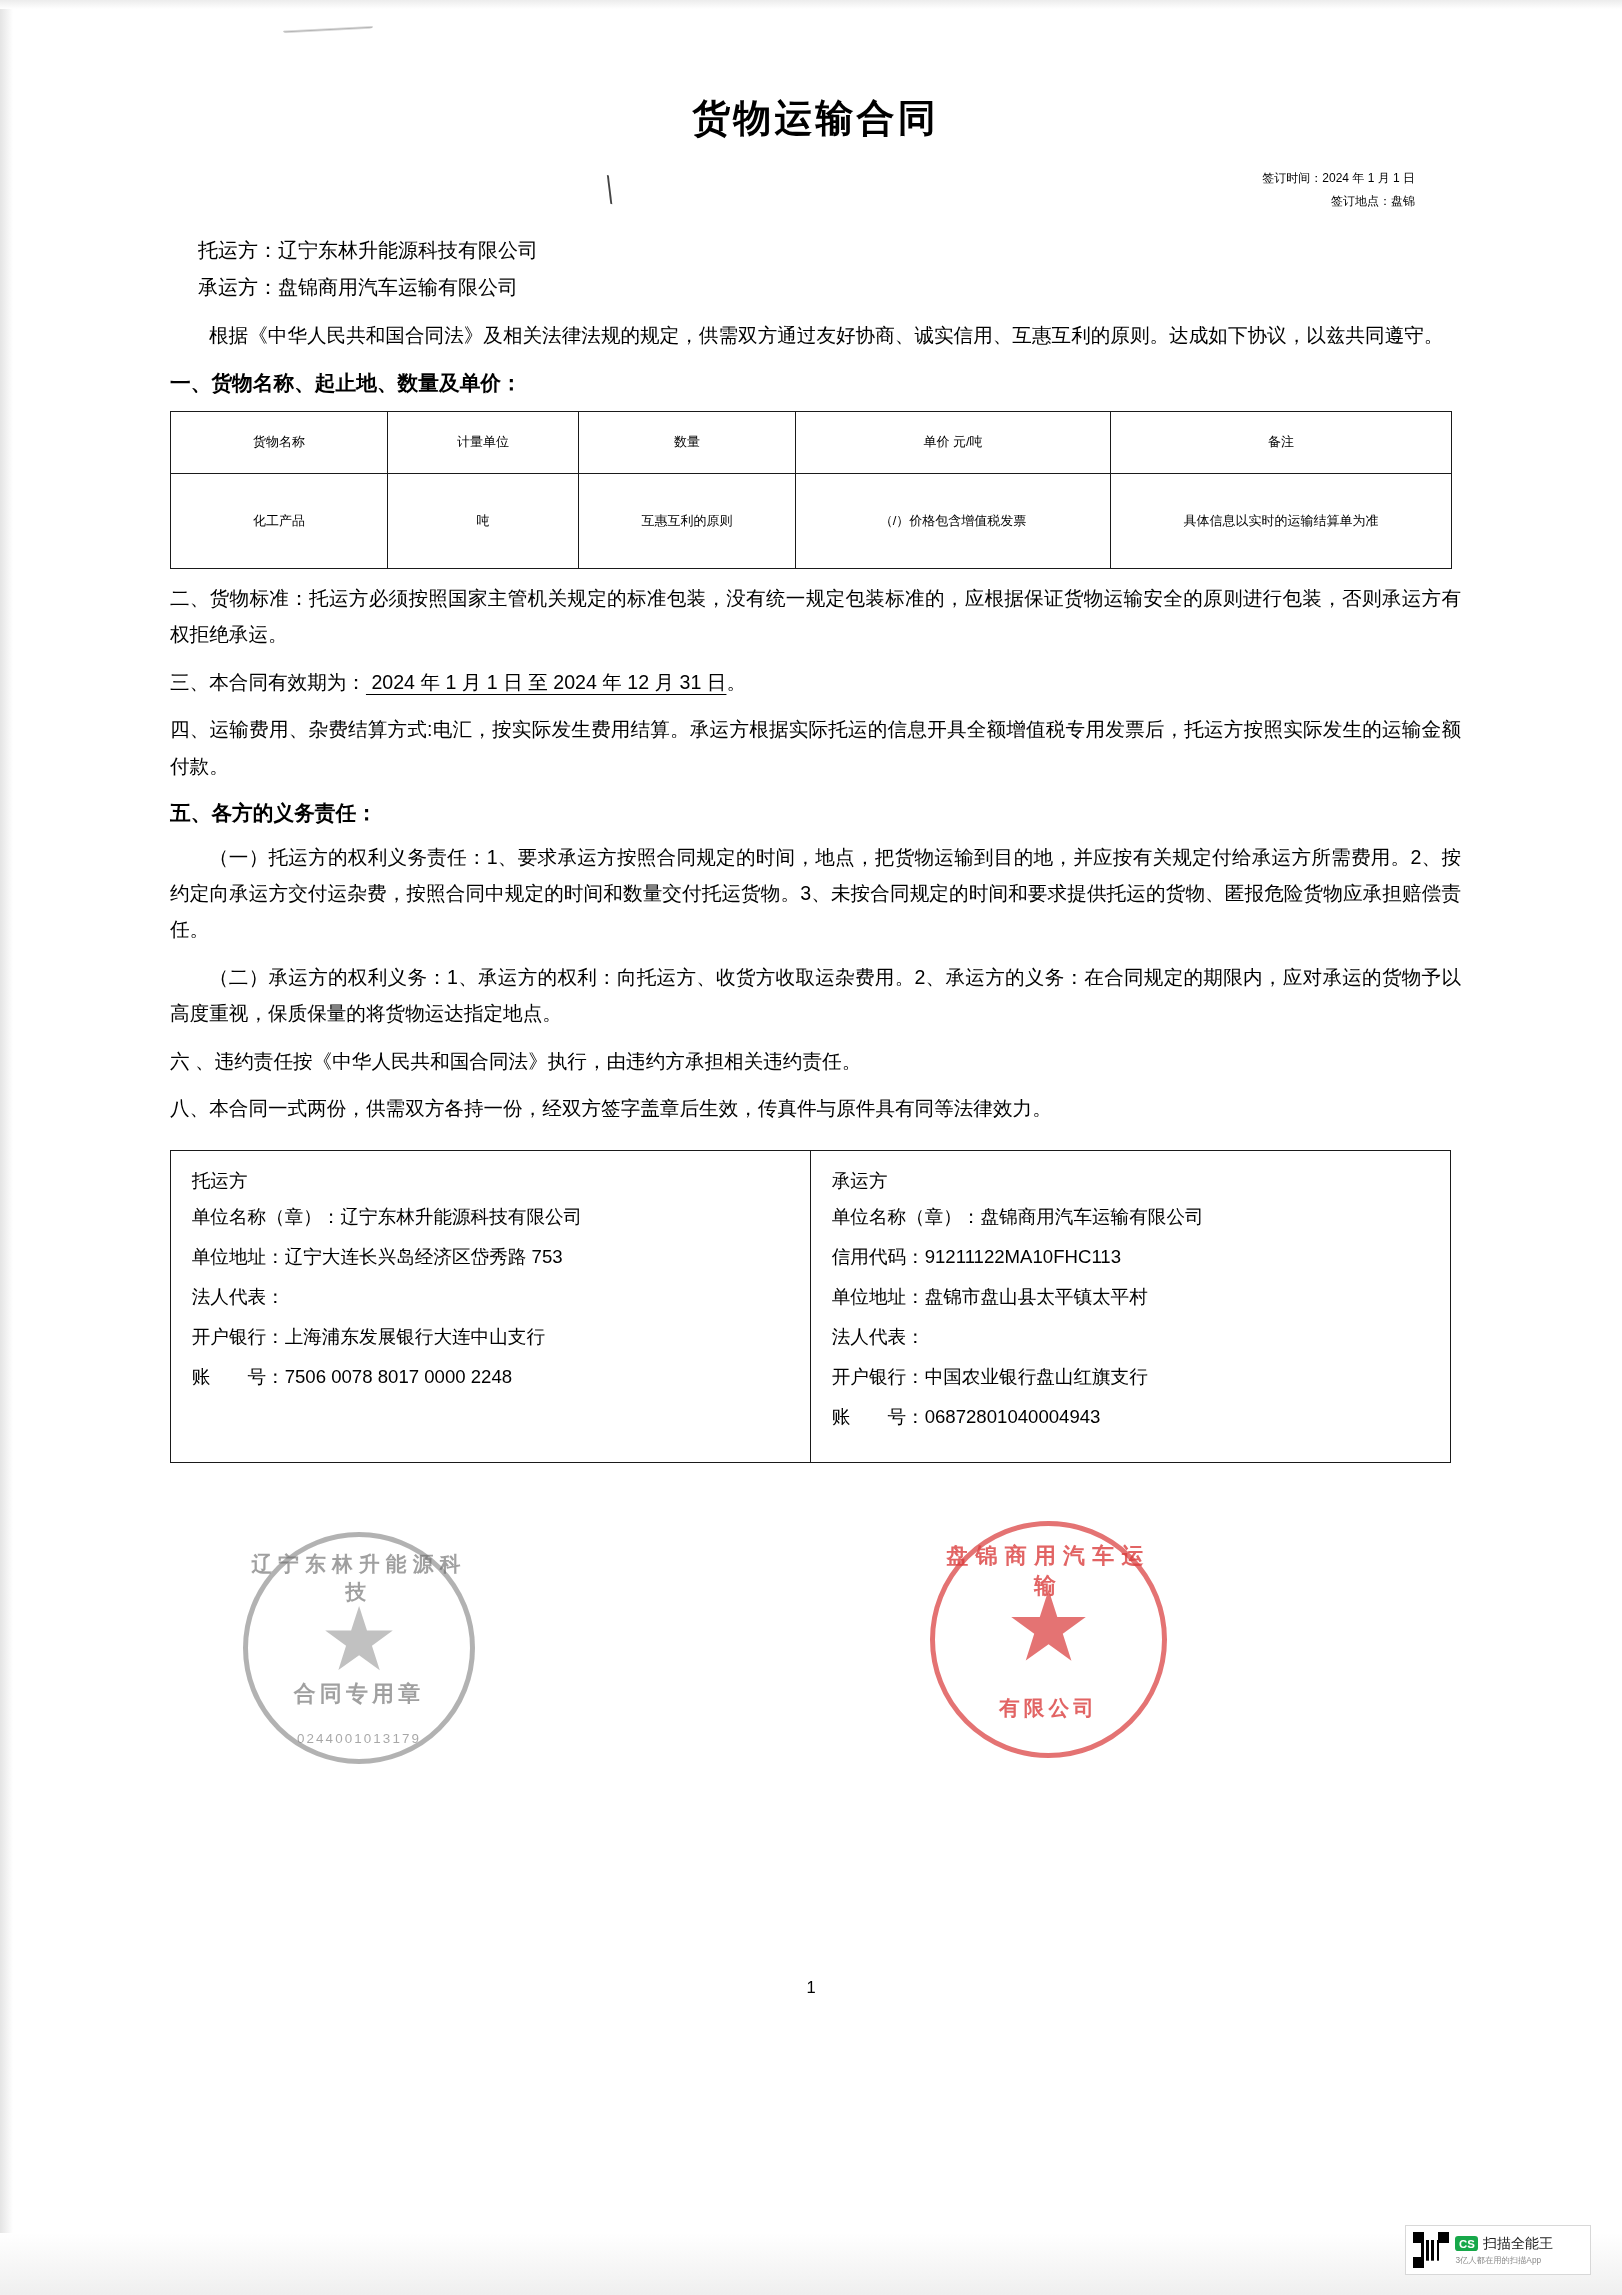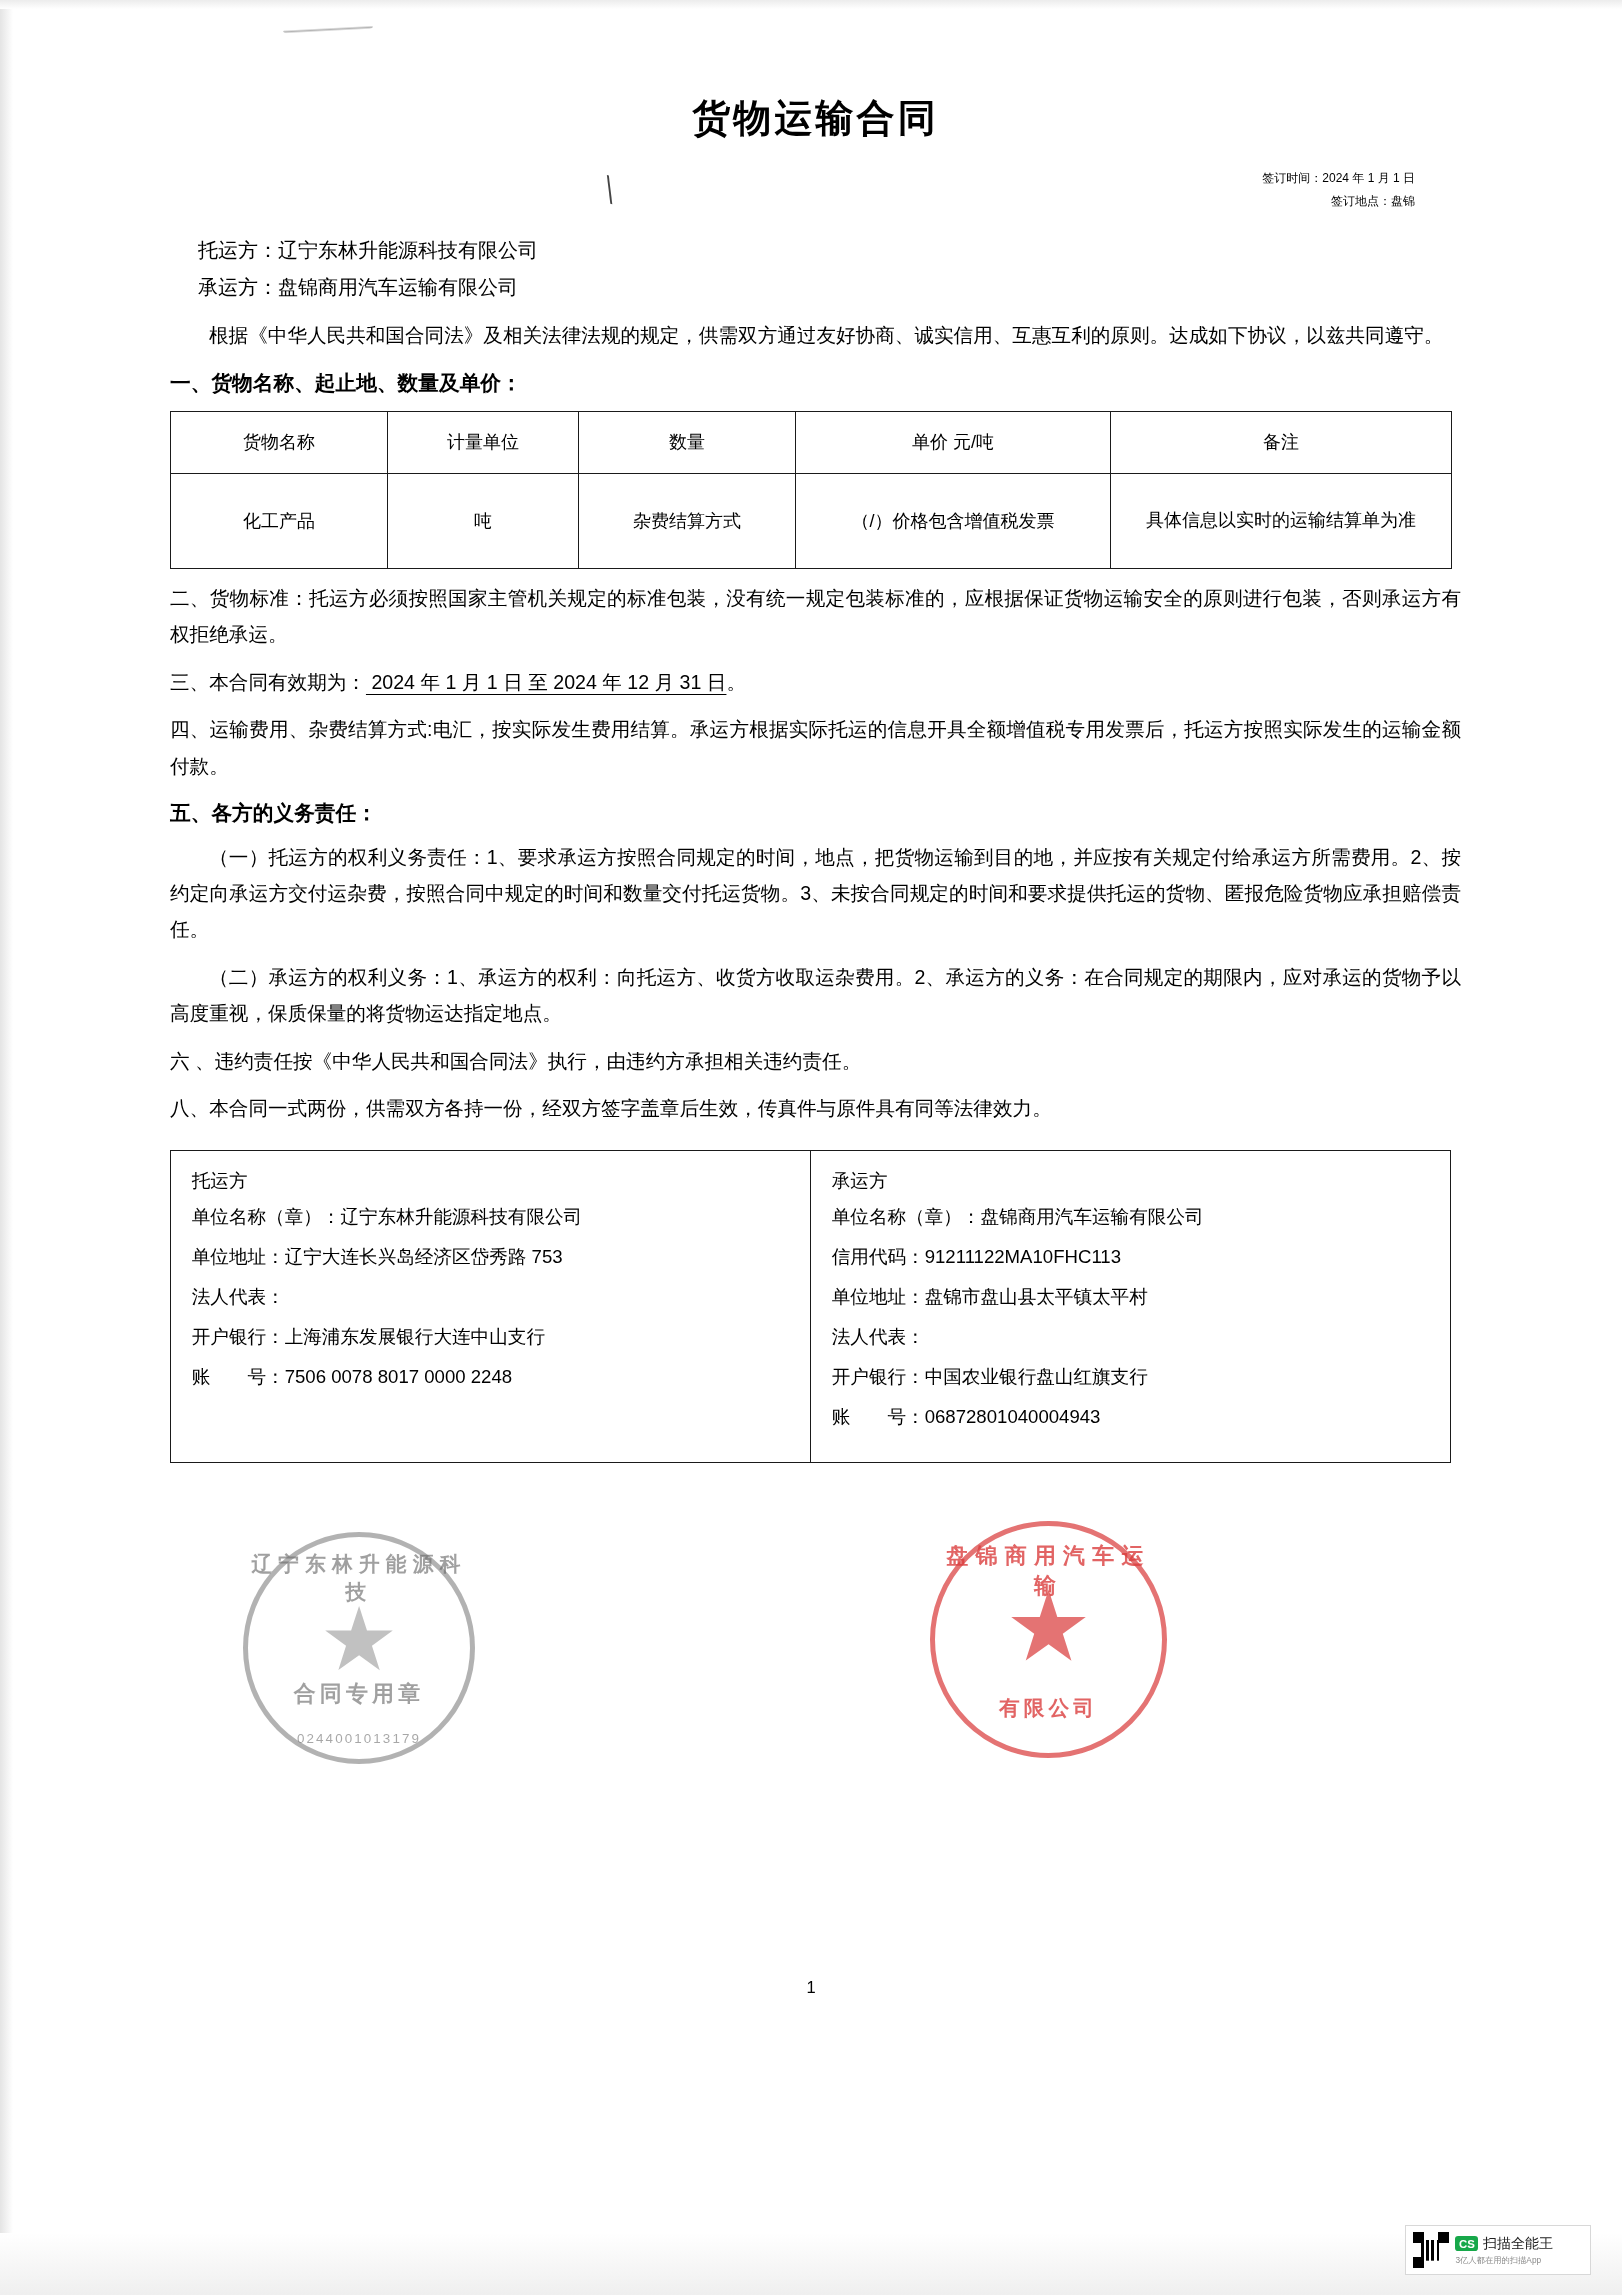--- a/index.html
+++ b/index.html
@@ -101,21 +101,21 @@
   }
   table.goods {
     border-collapse: collapse;
     width: 1281px;
     margin: 14.5px 0 7.2px 0;
     table-layout: fixed;
   }
   table.goods td, table.goods th {
     border: 1px solid #1a1a1a;
     text-align: center;
-    font-size: 18px;
+    font-size: 13px;
     font-family: "Liberation Sans", sans-serif;
     font-weight: normal;
     padding: 13.4px 3.1px;
   }
   table.goods tr.head td { height: 34px; }
   table.goods tr.row td { height: 67px; }
   td.note-cell { line-height: 1.7; }
   .underline {
     text-decoration: underline;
     text-underline-offset: 5.2px;
@@ -317,21 +317,21 @@
         <tr class="head">
           <td>货物名称</td>
           <td>计量单位</td>
           <td>数量</td>
           <td>单价 元/吨</td>
           <td>备注</td>
         </tr>
         <tr class="row">
           <td>化工产品</td>
           <td>吨</td>
-          <td>杂费结算方式</td>
+          <td>互惠互利的原则</td>
           <td>（/）价格包含增值税发票</td>
           <td class="note-cell">具体信息以实时的运输结算单为准</td>
         </tr>
       </tbody>
     </table>
 
     <p class="body">二、货物标准：托运方必须按照国家主管机关规定的标准包装，没有统一规定包装标准的，应根据保证货物运输安全的原则进行包装，否则承运方有权拒绝承运。</p>
 
     <p class="body">
       <span>三、本合同有效期为：</span><span class="underline"> 2024 年 1 月 1 日 至 2024 年 12 月 31 日</span><span>。</span>

